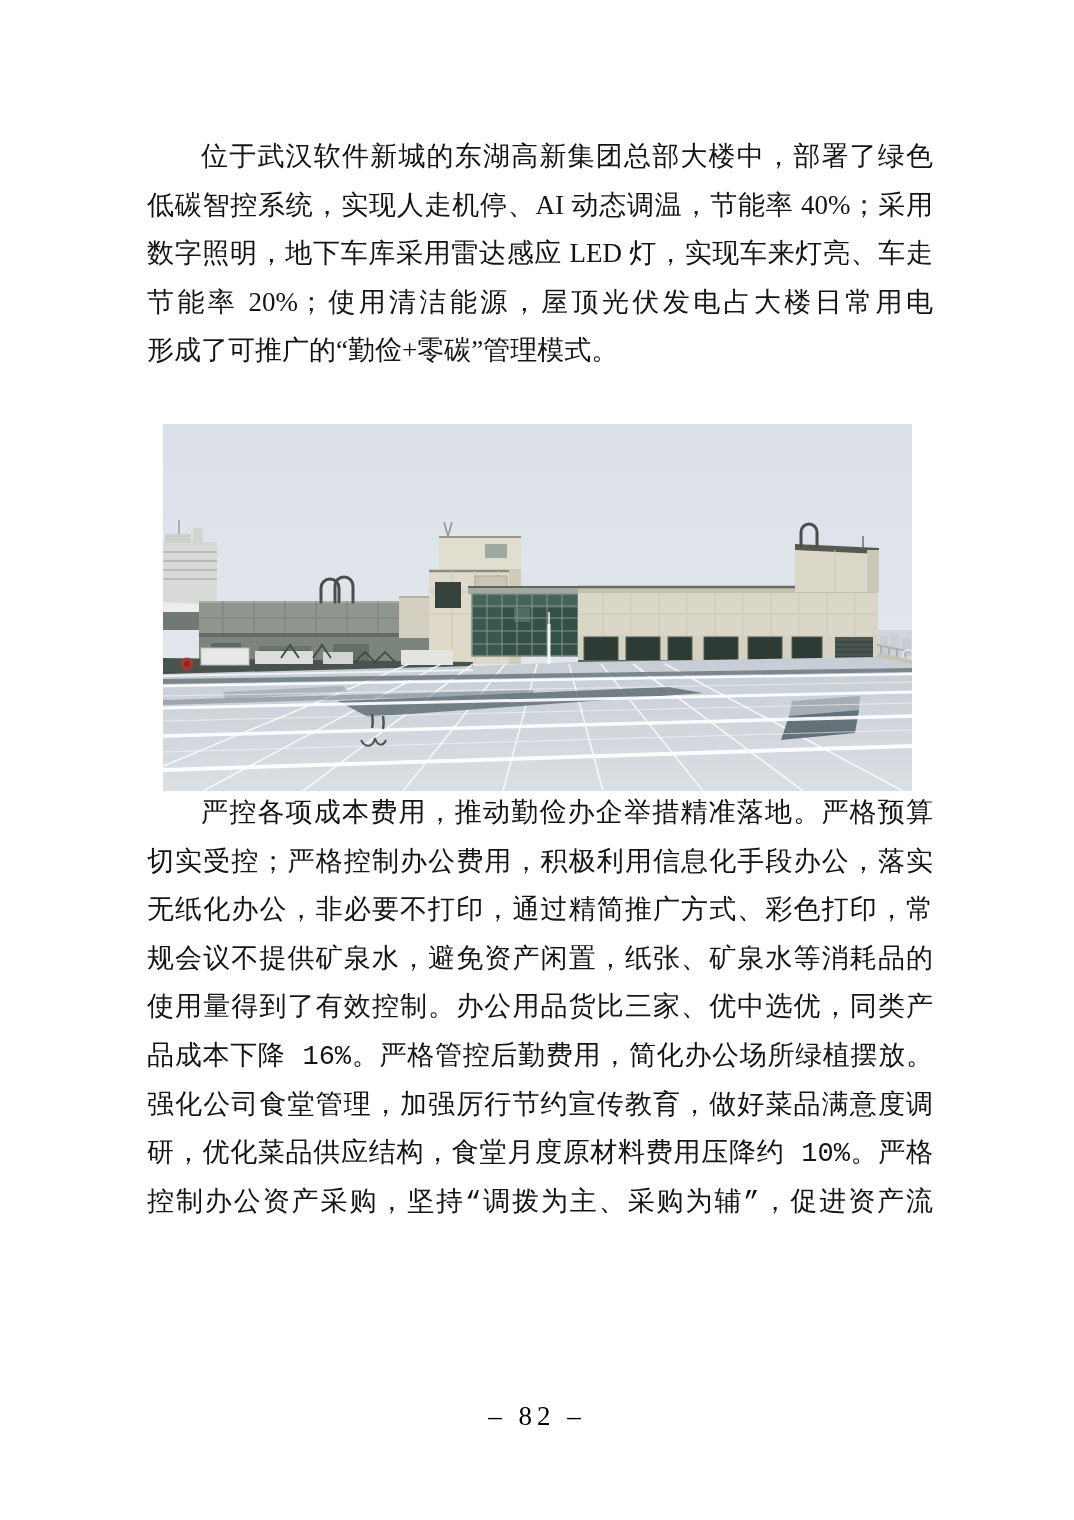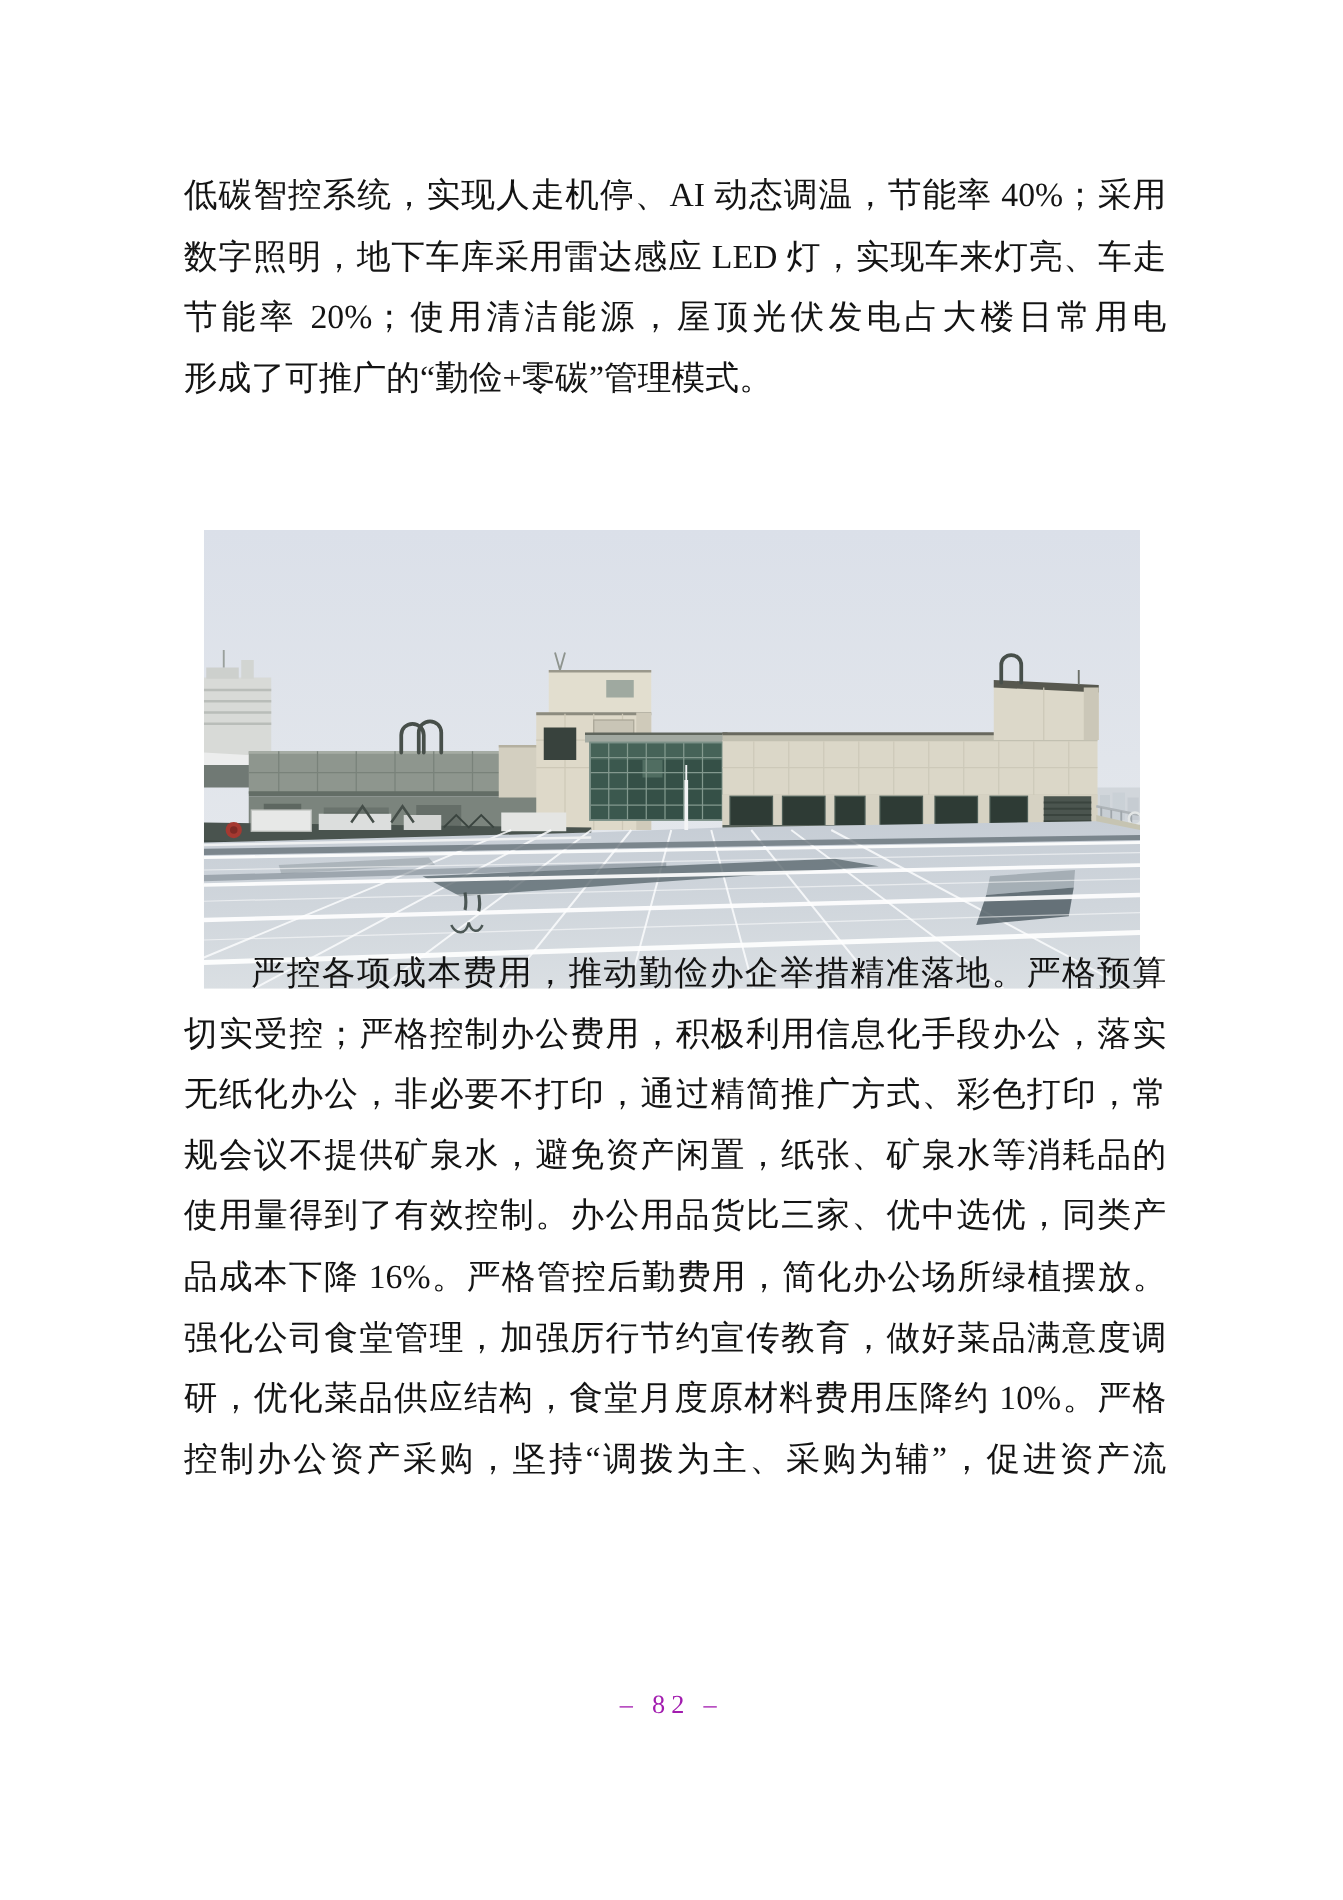--- a/index.html
+++ b/index.html
@@ -10,36 +10,37 @@
   }
   .para{position:absolute;left:147px;width:786px;}
   .line{
     height:48.6px;line-height:48.6px;font-size:27px;
     text-align:justify;word-break:keep-all;overflow:hidden;
     white-space:normal;
   }
   .line.j{text-align-last:justify;}
   .line.first{text-indent:2em;}
   #para1{top:132px;}
-  #para2{top:754px;}
+  #para2{top:790px;font-family:Liberation Mono, monospace;}
   figure.photo{
     position:absolute;left:163px;top:424px;width:749px;height:367px;
     margin:0;padding:0;overflow:hidden;
   }
   figure.photo svg{display:block;width:749px;height:367px;}
   .page-number{
-    position:absolute;top:1343px;left:0;width:100%;
-    text-align:center;font-size:21px;line-height:40px;color:#a21caf;
+    position:absolute;top:1396px;left:0;width:100%;
+    text-align:center;font-size:27px;line-height:40px;color:#000000;
     letter-spacing:5px;
   }
 </style>
 </head>
 <body>
 
 <div id="para1" class="para">
+  <div class="line j first">位于武汉软件新城的东湖高新集团总部大楼中，部署了绿色</div>
   <div class="line j">低碳智控系统，实现人走机停、AI 动态调温，节能率 40%；采用</div>
   <div class="line j">数字照明，地下车库采用雷达感应 LED 灯，实现车来灯亮、车走</div>
   <div class="line j">节能率 20%；使用清洁能源，屋顶光伏发电占大楼日常用电 60%，</div>
   <div class="line">形成了可推广的“勤俭+零碳”管理模式。</div>
 </div>
 
 <figure class="photo">
   <svg viewBox="0 0 749 367" preserveAspectRatio="none">
     <defs>
       <linearGradient id="skyG" x1="0" y1="0" x2="0" y2="1">

